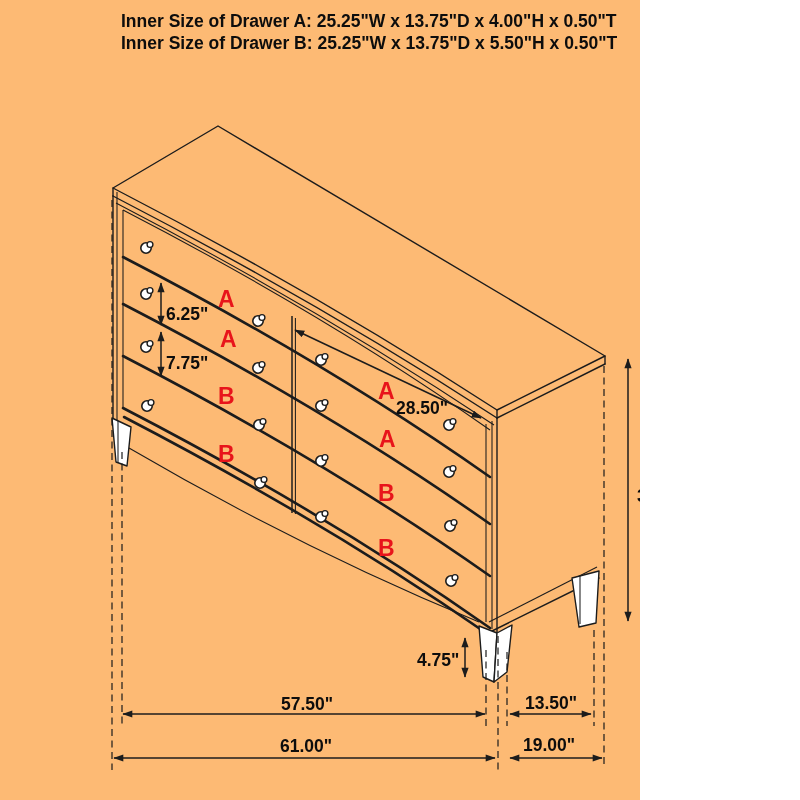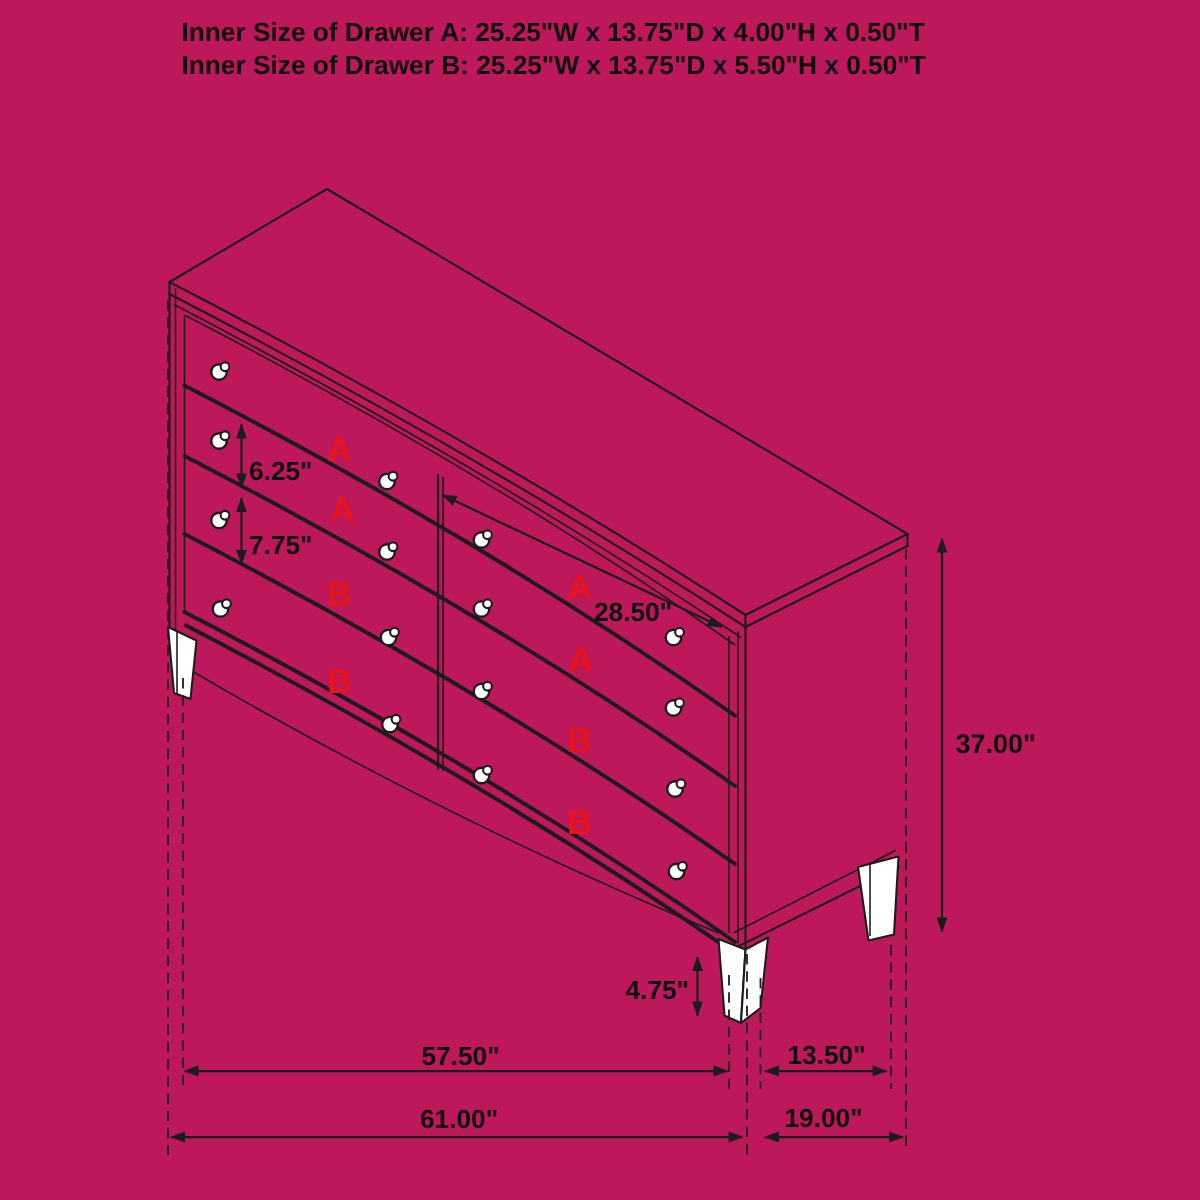--- a/index.html
+++ b/index.html
@@ -1,16 +1,16 @@
 <!DOCTYPE html>
 <html><head>
 <meta charset="utf-8">
 <style>
   html,body{margin:0;padding:0;background:#fff;}
-  .page{position:relative;width:800px;height:800px;background:#be185d;overflow:hidden;
+  .page{position:relative;width:640px;height:800px;background:#fdba74;overflow:hidden;
         font-family:"Liberation Sans", sans-serif;}
   svg{display:block}
   .ln   {fill:none;stroke:#1c1c1c;stroke-width:1.4;stroke-linecap:round;stroke-linejoin:round;}
   .thin {fill:none;stroke:#1c1c1c;stroke-width:1.05;}
   .thk  {fill:none;stroke:#1c1c1c;stroke-width:2.6;stroke-linecap:round;}
   .dash {fill:none;stroke:#1c1c1c;stroke-width:1.2;stroke-dasharray:7 4.5;}
   .dim  {fill:none;stroke:#1c1c1c;stroke-width:1.5;}
   .leg  {fill:#ffffff;stroke:#1c1c1c;stroke-width:1.4;stroke-linejoin:round;}
   .knob-big{fill:#ffffff;stroke:#1c1c1c;stroke-width:1.6;}
   .knob-sm {fill:#ffffff;stroke:#1c1c1c;stroke-width:1.4;}

